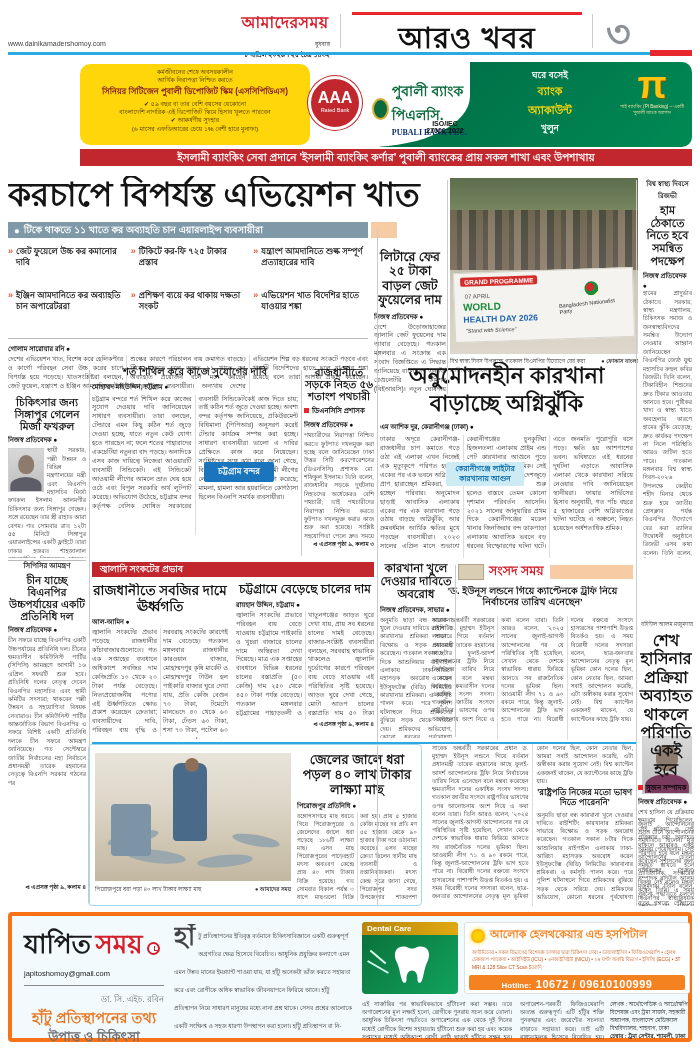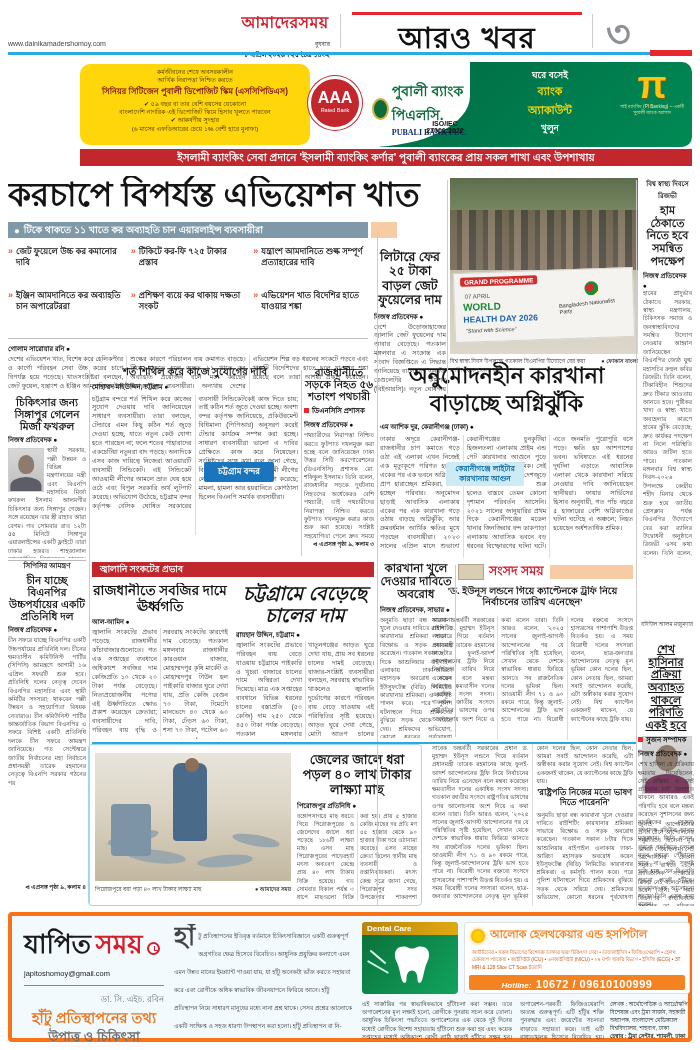--- a/index.html
+++ b/index.html
@@ -249,21 +249,21 @@
   <div class="abs redstrip" style="left:92px;top:562px;width:282px;height:15px;font-size:9px;line-height:15px;text-align:left;padding-left:8px;">জ্বালানি সংকটের প্রভাব</div>
 
   <div class="abs clip" style="left:92px;top:583px;width:136px;height:156px;">
     <div class="hl ctr" style="font-size:13.5px;">রাজধানীতে সবজির দামে ঊর্ধ্বগতি</div>
     <div class="byline" style="margin-top:2px;">আল-আমিন ●</div>
     <div class="body6 cols2 clip" style="height:108px;column-gap:6px;">জ্বালানি সংকটের প্রভাব পড়েছে রাজধানীর কাঁচাবাজারগুলোতে। গত এক সপ্তাহের ব্যবধানে অধিকাংশ সবজির দাম কেজিপ্রতি ১০ থেকে ২০ টাকা পর্যন্ত বেড়েছে। নিত্যপ্রয়োজনীয় পণ্যের এই ঊর্ধ্বগতিতে ক্ষোভ প্রকাশ করেছেন ক্রেতারা; ব্যবসায়ীদের দাবি, পরিবহন ব্যয় বৃদ্ধি ও সরবরাহ সংকটের কারণেই দাম বেড়েছে। গতকাল মঙ্গলবার রাজধানীর কারওয়ান বাজার, মোহাম্মদপুর কৃষি মার্কেট ও মোহাম্মদপুর টাউন হল পাইকারি বাজার ঘুরে দেখা যায়, প্রতি কেজি বেগুন ৭০ টাকা, টমেটো মানভেদে ৪০ থেকে ৬০ টাকা, ঢেঁড়স ৬০ টাকা, শসা ৭০ টাকা, পটোল ৬০ টাকায় বিক্রি হচ্ছে। অন্যদিকে কাঁচামরিচের দাম কমে কেজি ৮০ টাকায় নেমেছে, যা গত সপ্তাহে ছিল ১২০ টাকা। প্রতি কেজি আলু ২০ টাকা ও পেঁয়াজ ৪০ টাকায় বিক্রি হচ্ছে।</div>
     <div class="contnote">⊲ এপ্রসঙ্গ পৃষ্ঠা ৯, কলাম ৪</div>
   </div>
 
   <div class="abs clip" style="left:236px;top:583px;width:138px;height:156px;">
-    <div class="hl ctr" style="font-size:19px;font-style:italic;">চট্টগ্রামে বেড়েছে চালের দাম</div>
+    <div class="hl ctr" style="font-size:12px;">চট্টগ্রামে বেড়েছে চালের দাম</div>
     <div class="byline" style="margin-top:2px;">রায়হান উদ্দিন, চট্টগ্রাম ●</div>
     <div class="body6 cols2 clip" style="height:108px;column-gap:6px;">জ্বালানি সংকটের প্রভাবে পরিবহন ব্যয় বেড়ে যাওয়ায় চট্টগ্রামে পাইকারি ও খুচরা বাজারে চালের দামে অস্থিরতা দেখা দিয়েছে। মাত্র এক সপ্তাহের ব্যবধানে বিভিন্ন ধরনের চালের বস্তাপ্রতি (৫০ কেজি) দাম ২৫০ থেকে ৪৫০ টাকা পর্যন্ত বেড়েছে। গতকাল মঙ্গলবার চট্টগ্রামের পাহাড়তলী ও খাতুনগঞ্জের আড়ত ঘুরে দেখা যায়, প্রায় সব ধরনের চালের দামই বেড়েছে। বাজার-সংশ্লিষ্ট ব্যবসায়ীরা বলছেন, সরবরাহ স্বাভাবিক থাকলেও জ্বালানি দুর্ভোগের কারণে পরিবহন ব্যয় বেড়ে যাওয়ায় এই পরিস্থিতির সৃষ্টি হয়েছে। আড়ত ঘুরে দেখা গেছে, মোটা আতপ চালের বস্তাপ্রতি দাম ৫০ টাকা বেড়ে ২ হাজার ৮৫০ টাকায় বিক্রি হচ্ছে; পাইজাম আতপ চালের দাম ১০০ টাকা বেড়ে দাঁড়িয়েছে ৩ হাজার ১০০ টাকায়।</div>
     <div class="contnote">⊲ এপ্রসঙ্গ পৃষ্ঠা ৯, কলাম ৪</div>
   </div>
 
   <div class="abs clip" style="left:380px;top:562px;width:72px;height:178px;">
     <div class="hl ctr" style="font-size:11.5px;">কারখানা খুলে দেওয়ার দাবিতে অবরোধ</div>
     <div class="byline" style="margin-top:2px;">নিজস্ব প্রতিবেদক, সাভার ●</div>
     <div class="body6 clip" style="height:122px;font-size:5.9px;">অনুমতি ছাড়া বন্ধ কারখানা খুলে দেওয়ার দাবিতে রাইশিটিং কারখানার শ্রমিকরা সাভারে বিক্ষোভ ও সড়ক অবরোধ করেছেন। গতকাল সকাল ৮টার দিকে আশুলিয়ার বাইপাইল এলাকায় ঢাকা-আরিচা মহাসড়ক অবরোধ করেন ইউসুফটেক্স (বিডি) লিমিটেড কারখানার শ্রমিকরা। এ কর্মসূচি পালন করে। পরে পুলিশ ঘটনাস্থলে গিয়ে শ্রমিকদের বুঝিয়ে সড়ক থেকে সরিয়ে দেয়। শ্রমিকদের অভিযোগ, কোনো ধরনের পূর্বঘোষণা ছাড়াই কারখানা বন্ধ ঘোষণা করে কর্তৃপক্ষ; বেতন-ভাতাও বকেয়া রেখেছে। দাবি আদায় না হওয়া পর্যন্ত আন্দোলন চালিয়ে যাওয়ার ঘোষণা দিয়েছেন তারা।</div>
   </div>
@@ -277,21 +277,21 @@
   <div class="abs clip" style="left:432px;top:616px;width:201px;height:124px;">
     <div class="body6 cols3 clip" style="height:124px;font-size:5.8px;">সাবেক অন্তর্বর্তী সরকারের প্রধান ড. মুহাম্মদ ইউনূস লন্ডনে গিয়ে বর্তমান প্রধানমন্ত্রী তারেক রহমানের কাছে ফুলই-আদর্শ আন্দোলনের ট্রফি নিয়ে নির্বাচনের তারিখ নিয়ে এনেছেন বলে মন্তব্য করেছেন ক্ষমতাসীন দলের একাধিক সংসদ সদস্য। গতকাল জাতীয় সংসদে রাষ্ট্রপতির ভাষণের ওপর আলোচনায় অংশ নিয়ে এ কথা বলেন তারা। তিনি আরও বলেন, '২০২৫ সালের জুলাই-আগস্ট আন্দোলনের পর যে পরিস্থিতির সৃষ্টি হয়েছিল, সেখান থেকে দেশকে স্বাভাবিক ধারায় ফিরিয়ে আনতে সব রাজনৈতিক দলের ভূমিকা ছিল। আওয়ামী লীগ ৭১ ও ৯০ রকমে পারে, কিন্তু জুলাই-আন্দোলনের ট্রফি ভাগ হতে পারে না। বিরোধী দলের বক্তব্যে সংসদে হাস্যরসের পাশাপাশি উত্তপ্ত বিতর্কও হয়। এ সময় বিরোধী দলের সদস্যরা বলেন, ছাত্র-জনতার আন্দোলনের নেতৃত্ব মূল ভূমিকা কোন দলের ছিল, কোন নেতার ছিল, আমরা সবাই আন্দোলন করেছি, এটা অস্বীকার করার সুযোগ নেই। বিশ্ব ক্যাপ্টেন একজনই থাকেন, যে ক্যাপ্টেনের কাছে ট্রফি যায়।</div>
   </div>
 
   <div class="abs portrait" style="left:642px;top:560px;width:50px;height:58px;">
     <div class="head"></div>
     <div class="shoulders" style="background:#7a3b5e;"></div>
   </div>
   <div class="abs cap ctr" style="left:640px;top:620px;width:54px;">বদিউল আলম মজুমদার</div>
   <div class="abs clip" style="left:638px;top:630px;width:56px;height:276px;">
-    <div class="hl ctr" style="font-size:11px;margin-top:13px;text-decoration:underline;">শেখ হাসিনার প্রক্রিয়া অব্যাহত থাকলে পরিণতি একই হবে</div>
+    <div class="hl ctr" style="font-size:16px;margin-top:2px;">শেখ হাসিনার প্রক্রিয়া অব্যাহত থাকলে পরিণতি একই হবে</div>
     <div style="font-size:7px;font-weight:bold;margin-top:3px;"><span class="redsq"></span><span>সুজন সম্পাদক</span></div>
     <div class="byline" style="margin-top:2px;">নিজস্ব প্রতিবেদক ●</div>
     <div class="body6 clip" style="height:172px;font-size:5.8px;">শেখ হাসিনা যে প্রক্রিয়ায় ক্ষমতায় গিয়েছিলেন, সেই প্রক্রিয়া ও সেই প্রক্রিয়ার চর্চা অব্যাহত থাকলে আবারও একই পরিণতি হবে বলে মন্তব্য করেছেন সুশাসনের জন্য নাগরিকের (সুজন) সম্পাদক বদিউল আলম মজুমদার। তিনি বলেন, পুরনো পদ্ধতিতে চললে নতুন গন্তব্যে পৌঁছানো যাবে না। এটা সুস্পষ্ট হতে হবে, যেন বিএনপি পুরনো পথেই হাঁটছে। গতকাল এক আলোচনা সভায় তিনি এসব কথা বলেন।</div>
   </div>
 
   <div class="abs" style="left:88px;top:744px;width:334px;height:162px;border:1.5px solid #9fd8ef;border-radius:4px;">
     <div class="abs fishphoto" style="left:6px;top:8px;width:196px;height:128px;">
       <div style="position:absolute;left:40%;top:8%;width:34px;height:78px;background:#4a6a8a;border-radius:8px 8px 4px 4px;"></div>
       <div style="position:absolute;left:46%;top:4%;width:14px;height:14px;border-radius:50%;background:#8d6e56;"></div>
       <div class="fish" style="left:6%;top:62%;width:52px;height:12px;transform:rotate(-12deg);"></div>
@@ -354,21 +354,21 @@
       <div style="position:absolute;left:4px;top:44px;width:24px;height:2px;background:#cfe;transform:rotate(30deg);"></div>
     </div>
 
     <div class="abs alokad" style="left:452px;top:6px;width:226px;height:72px;">
       <div style="display:flex;align-items:center;padding:3px 6px;">
         <div style="width:14px;height:14px;border-radius:50%;background:radial-gradient(circle,#ffd000 40%,#f58220 100%);margin-right:5px;box-shadow:0 0 4px #ffd000;"></div>
         <div style="font-size:11px;font-weight:bold;color:#f58220;">আলোক হেলথকেয়ার এন্ড হসপিটাল</div>
       </div>
       <div style="font-size:4.9px;color:#c2571a;line-height:1.5;padding:1px 7px;height:28px;overflow:hidden;">আউটডোর • সকল বিভাগের বিশেষজ্ঞ ডাক্তার দ্বারা চিকিৎসা সেবা • ডায়ালাইসিস • ফিজিওথেরাপি • হেলথ চেকআপ প্যাকেজ • আইসিইউ (ICU) • এনআইসিইউ (NICU) • ২৪ ঘণ্টা জরুরি বিভাগ • ইসিজি (ECG) • 3T MRI &amp; 128 Slice CT Scan ইত্যাদি</div>
       <div class="hotline" style="position:absolute;left:4px;right:4px;bottom:3px;height:15px;line-height:15px;border-radius:2px;">
-        <span style="font-size:8px;font-style:italic;">Hotline:</span>
+        <span style="font-size:8px;">Hotline:</span>
         <span style="font-size:11px;letter-spacing:.5px;">10672 / 09610100999</span>
       </div>
     </div>
 
     <div class="abs clip body6" style="left:350px;top:84px;width:150px;height:40px;font-size:5.8px;">এই সার্জারির পর স্বাভাবিকভাবে হাঁটাচলা করা সম্ভব। তবে অপারেশনের মূল লক্ষ্যই হলো, রোগীকে পুনরায় সচল করে তোলা। আধুনিক চিকিৎসা পদ্ধতিতে অপারেশনের এক থেকে দুই দিনের মধ্যেই রোগীকে বিশেষ সহায়তায় হাঁটানো শুরু করা হয় এবং কয়েক সপ্তাহের মধ্যেই অধিকাংশ রোগী লাঠি ছাড়াই হাঁটতে সক্ষম হন। কৃত্রিম জয়েন্ট বা ইমপ্ল্যান্ট সাধারণত ১৫ থেকে ২০ বছর বা তারও বেশি সময় কার্যকর থাকে। তবে এর স্থায়িত্ব অনেকাংশে রোগীর ওজন, জীবনযাত্রা এবং ব্যবহারের ধরন অনুযায়ী ভিন্ন হতে পারে।</div>
     <div class="abs clip body6" style="left:508px;top:84px;width:84px;height:40px;font-size:5.8px;">অপারেশন-পরবর্তী ফিজিওথেরাপি অত্যন্ত গুরুত্বপূর্ণ। এটি হাঁটুর শক্তি পুনরুদ্ধার এবং জয়েন্টের সচলতা বাড়াতে সহায়তা করে। তাই এটি বাধ্যতামূলক হিসেবে বিবেচিত হয়। যে কোনো বড় সার্জারির মতো হাঁটু প্রতিস্থাপনেও কিছু ঝুঁকি থাকে। তবে অভিজ্ঞ সার্জন এবং আধুনিক সুযোগ-সুবিধাসম্পন্ন হাসপাতালে এই ঝুঁকি অত্যন্ত কম। হাঁটু প্রতিস্থাপনের খরচ মূলত ব্যবহৃত ইমপ্ল্যান্টের ধরন ও মানের ওপর নির্ভর করে। এছাড়া হাসপাতালের ধরন ও অপারেশনের স্থানভেদেও ব্যয়ের পার্থক্য হতে পারে। হাঁটু প্রতিস্থাপন সম্পর্কে আপনার মনে আরও কোনো প্রশ্ন বা দ্বিধা থাকলে বিশেষজ্ঞ চিকিৎসকের সঙ্গে আলোচনা করা উচিত। প্রয়োজনে সরাসরি চেম্বারে গিয়ে পরামর্শ নেওয়া যেতে পারে।</div>
     <div class="abs clip" style="left:598px;top:84px;width:80px;height:40px;">
       <div style="font-size:5.6px;line-height:1.45;color:#222;">লেখক : অর্থোপেডিক ও আর্থ্রোস্কপি বিশেষজ্ঞ এবং ট্রমা সার্জন, সহকারী অধ্যাপক, বাংলাদেশ মেডিক্যাল বিশ্ববিদ্যালয়, শাহবাগ, ঢাকা</div>
       <div style="font-size:5.6px;line-height:1.45;color:#222;font-weight:bold;">চেম্বার : ট্রমা সেন্টার, শ্যামলী, ঢাকা</div>
 

